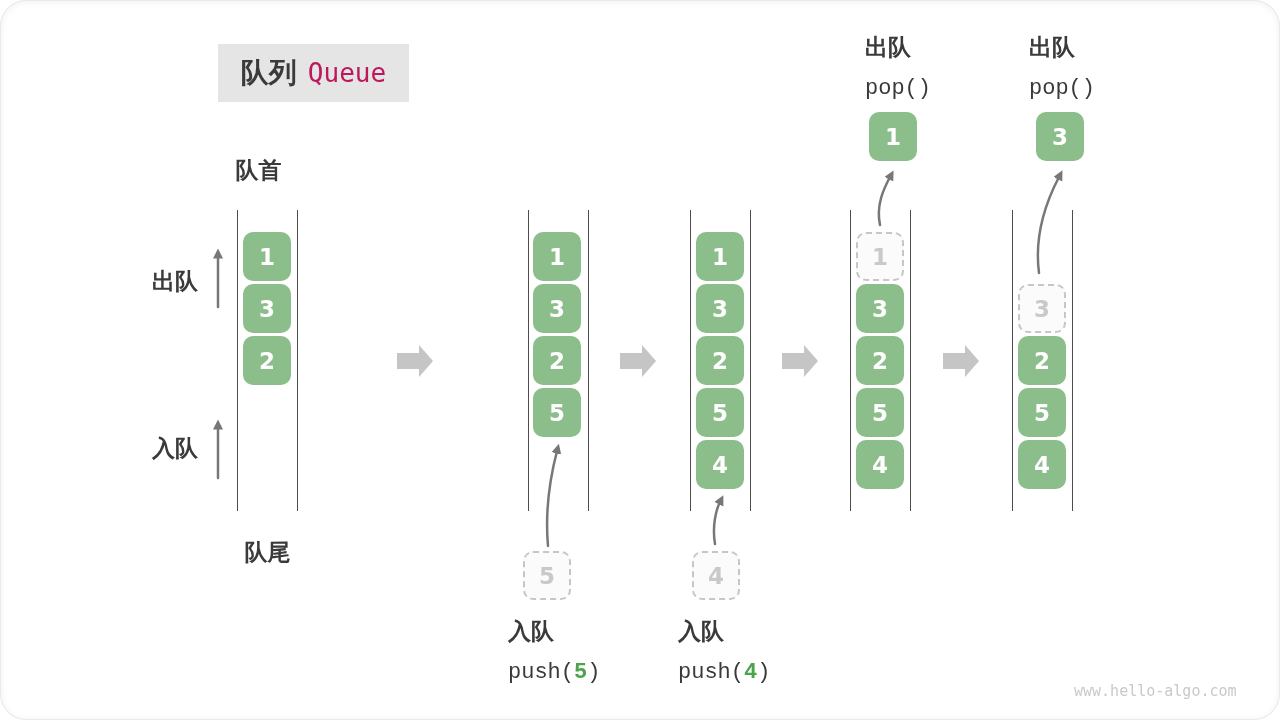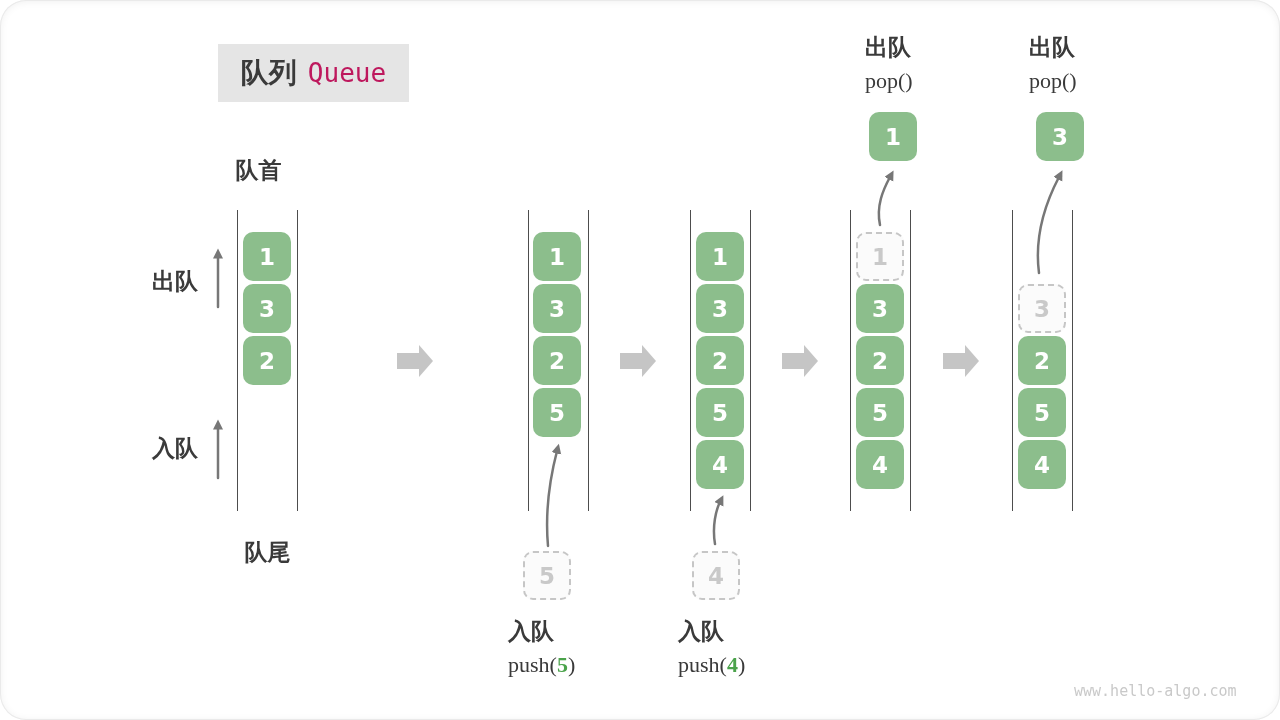--- a/index.html
+++ b/index.html
@@ -17,21 +17,21 @@
   .channel{position:absolute;top:210px;width:61px;height:301px;box-sizing:border-box;
            border-left:1.5px solid #4D4D4D;border-right:1.5px solid #4D4D4D;}
 
   .cell{position:absolute;width:48px;height:49px;border-radius:10px;display:flex;align-items:center;justify-content:center;
         font-weight:700;font-size:23px;box-sizing:border-box;}
   .cell.green{background:#8CBE8C;color:#FFFFFF;}
   .cell.ghost{background:#FBFBFB;border:2px dashed #C6C6C6;color:#C9C9C9;}
 
   .op-label{position:absolute;white-space:nowrap;}
   .op-zh{font-weight:700;font-size:23px;color:#3A3A3A;line-height:32px;}
-  .op-code{font-family:Liberation Serif, serif;font-size:22px;color:#3A3A3A;line-height:36px;}
+  .op-code{font-family:Liberation Mono, monospace;font-size:22px;color:#3A3A3A;line-height:36px;margin-top:8px;}
   .arg-green{color:#4BA34B;font-weight:700;}
 
   .overlay{position:absolute;left:0;top:0;width:1280px;height:720px;pointer-events:none;}
 
   .watermark{position:absolute;left:1074px;top:682px;font-family:"DejaVu Sans Mono",monospace;font-size:15px;color:#C9C9C9;}
 </style>
 </head>
 <body>
 
 <div class="canvas">

